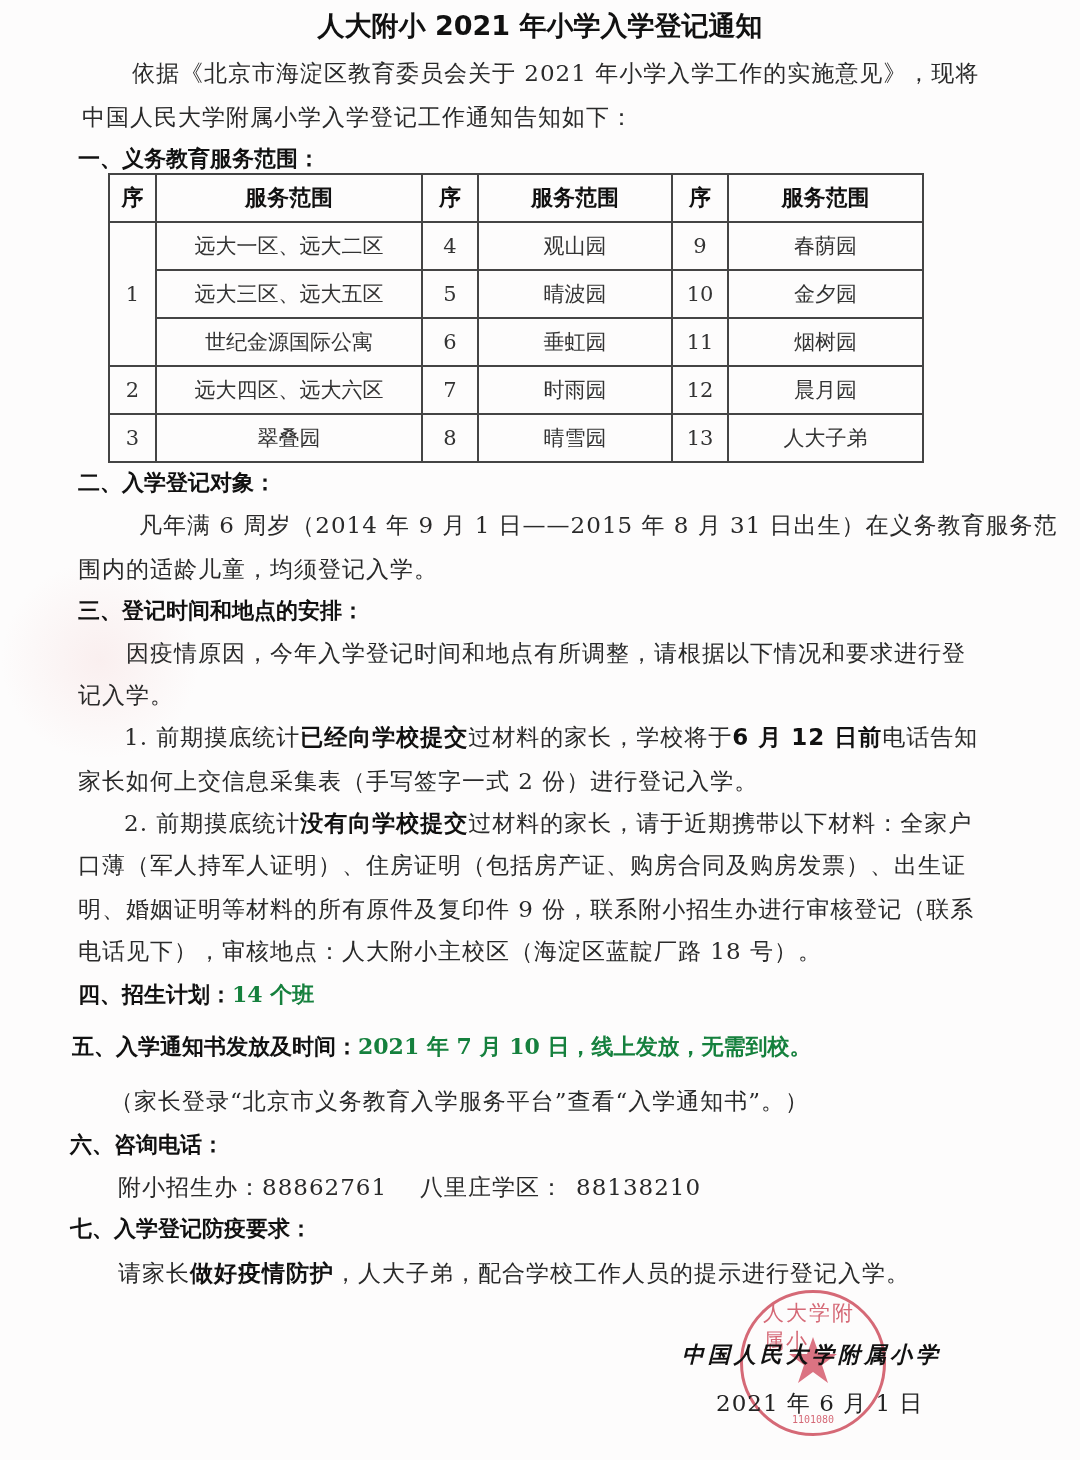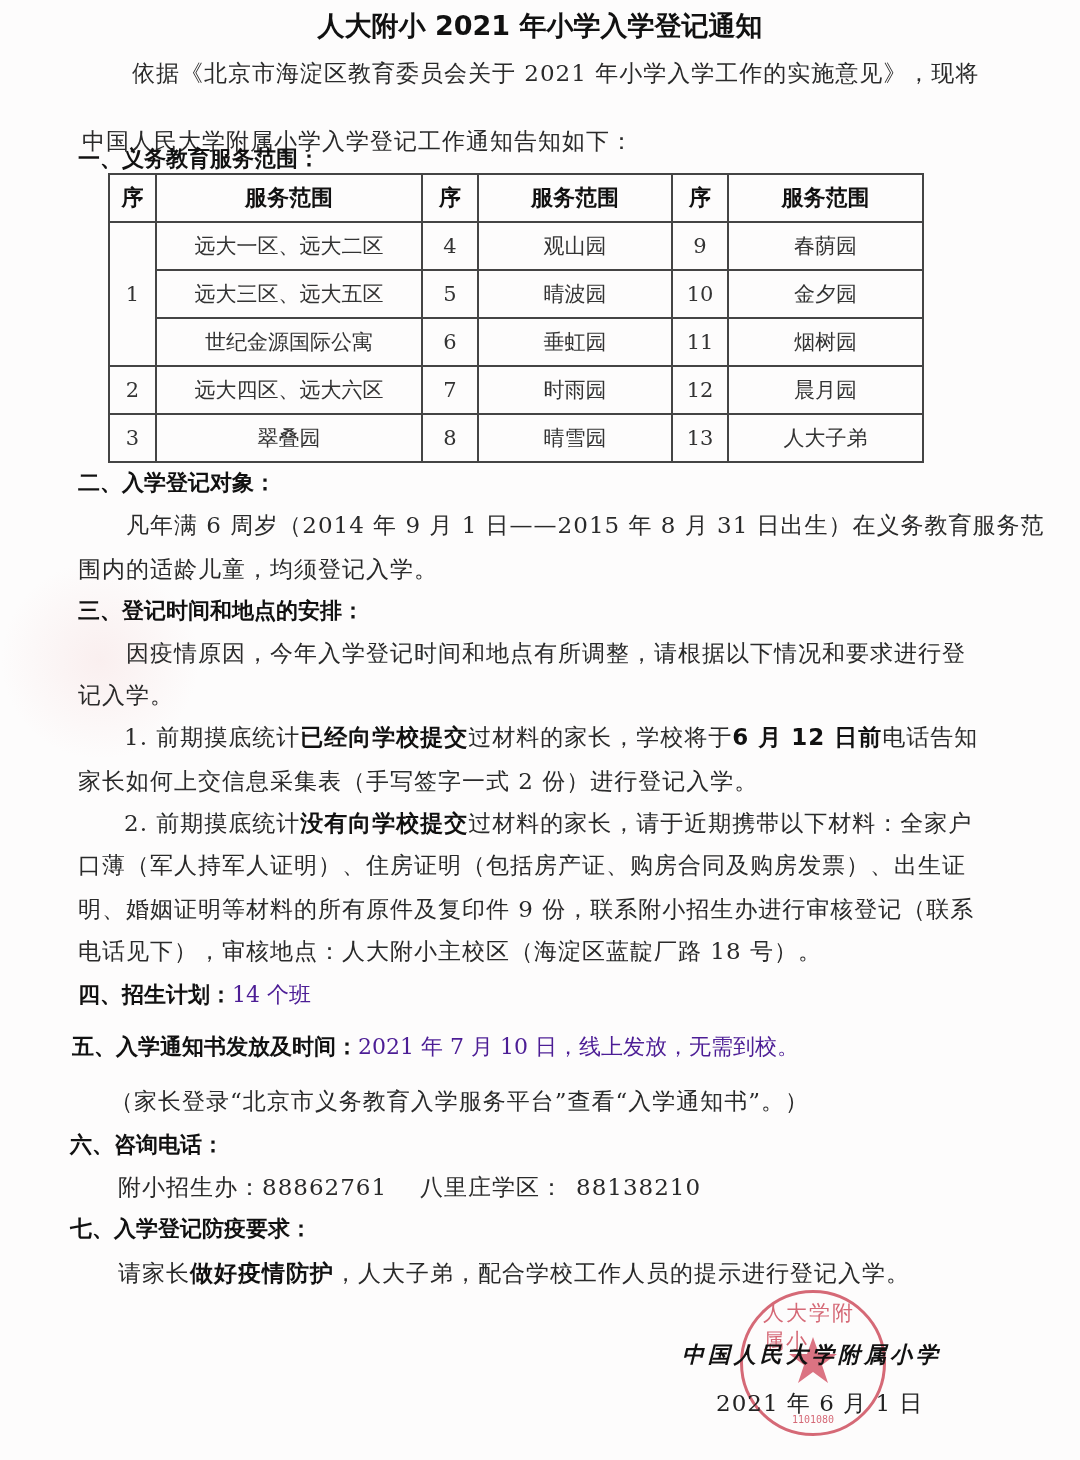--- a/index.html
+++ b/index.html
@@ -11,21 +11,21 @@
     position: relative;
   }
   .page { position: absolute; left: 0; top: 0; width: 1080px; height: 1104px; }
   .title {
     position: absolute; top: 8px; left: 0; width: 1080px; text-align: center;
     font-family: "DejaVu Sans", "Liberation Sans", sans-serif;
     font-weight: bold; font-size: 27px; color: #111; letter-spacing: 0px;
   }
   .line { position: absolute; font-size: 23px; white-space: nowrap; color: #2a2a2a; letter-spacing: 1px; }
   .heading { position: absolute; font-family: "DejaVu Sans", "Liberation Sans", sans-serif; font-weight: bold; font-size: 22px; color: #111; white-space: nowrap; }
-  .heading .plain { font-family: "DejaVu Serif", "Liberation Serif", serif; font-weight: normal; color: #4c1d95; }
+  .heading .plain { font-family: "DejaVu Serif", "Liberation Serif", serif; font-weight: bold; color: #15803d; }
   b.em { font-family: "DejaVu Sans", "Liberation Sans", sans-serif; font-weight: bold; color: #111; }
 
   table.svc {
     position: absolute; left: 108px; top: 173px; width: 816px;
     border-collapse: collapse; font-size: 21px; color: #333;
   }
   table.svc td, table.svc th {
     border: 2px solid #444; text-align: center; padding: 0; height: 46px;
   }
   table.svc th { font-family: "DejaVu Sans", "Liberation Sans", sans-serif; font-weight: bold; font-size: 22px; color: #111; height: 46px; }
@@ -47,21 +47,21 @@
   .smudge { position: absolute; left: 0; top: 560px; width: 200px; height: 200px; background: radial-gradient(ellipse at center, rgba(240,200,200,0.25), rgba(255,255,255,0) 70%); }
 </style>
 </head>
 <body>
 
 <div class="page">
   <div class="smudge"></div>
 
   <div class="title">人大附小 2021 年小学入学登记通知</div>
   <div class="line" style="left:132px; top:58px;">依据《北京市海淀区教育委员会关于 2021 年小学入学工作的实施意见》，现将</div>
-  <div class="line" style="left:82px; top:102px;margin-top:24px;">中国人民大学附属小学入学登记工作通知告知如下：</div>
+  <div class="line" style="left:82px; top:102px;">中国人民大学附属小学入学登记工作通知告知如下：</div>
 
   <div class="heading" style="left:78px; top:144px;">一、义务教育服务范围：</div>
 
   <table class="svc">
     <tbody>
         <tr>
       <th class="c-seq">序</th>
       <th class="c-name1">服务范围</th>
       <th class="c-seq2">序</th>
       <th class="c-name2">服务范围</th>
@@ -103,21 +103,21 @@
       <td>翠叠园</td>
       <td>8</td>
       <td>晴雪园</td>
       <td>13</td>
       <td>人大子弟</td>
     </tr>
   </tbody>
     </table>
 
   <div class="heading" style="left:78px; top:468px;">二、入学登记对象：</div>
-  <div class="line" style="left:126px; top:510px;">凡年满 6 周岁（2014 年 9 月 1 日——2015 年 8 月 31 日出生）在义务教育服务范</div>
+  <div class="line" style="left:139px; top:510px;">凡年满 6 周岁（2014 年 9 月 1 日——2015 年 8 月 31 日出生）在义务教育服务范</div>
   <div class="line" style="left:78px; top:554px;">围内的适龄儿童，均须登记入学。</div>
 
   <div class="heading" style="left:78px; top:596px;">三、登记时间和地点的安排：</div>
   <div class="line" style="left:126px; top:638px;">因疫情原因，今年入学登记时间和地点有所调整，请根据以下情况和要求进行登</div>
   <div class="line" style="left:78px; top:680px;">记入学。</div>
 
   <div class="line" style="left:124px; top:722px;">
     <span>1. 前期摸底统计</span><b class="em">已经向学校提交</b><span>过材料的家长，学校将于</span><b class="em">6 月 12 日前</b><span>电话告知</span>
   </div>
   <div class="line" style="left:78px; top:766px;">家长如何上交信息采集表（手写签字一式 2 份）进行登记入学。</div>

